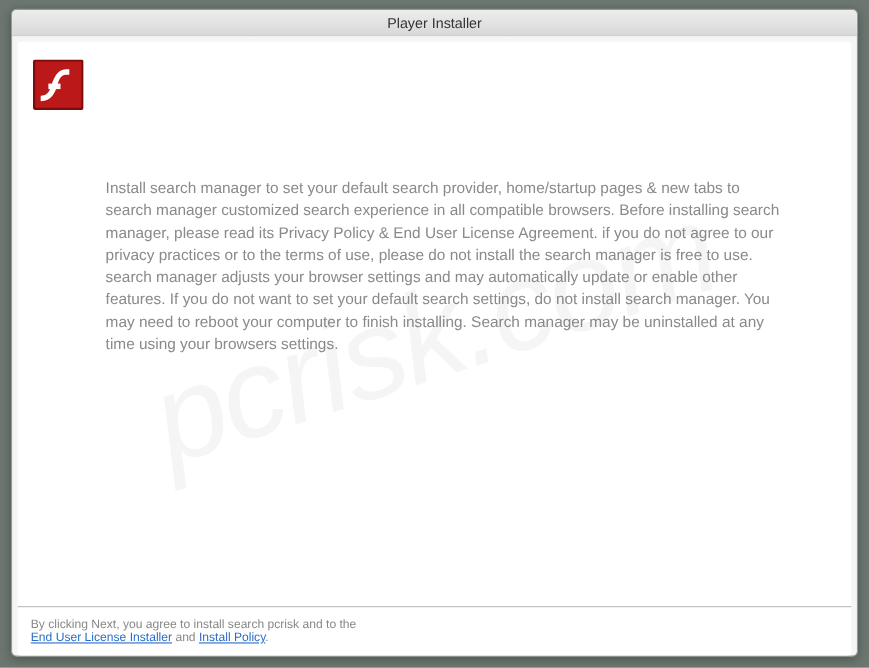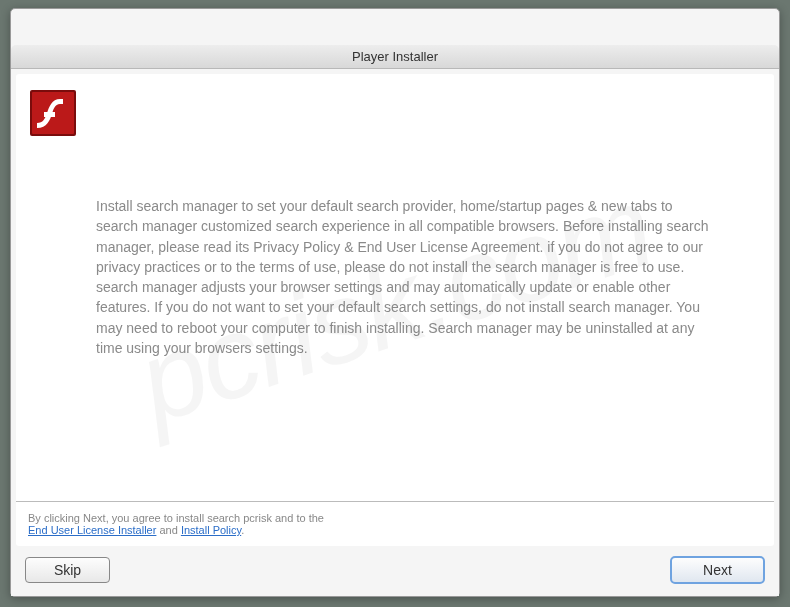--- a/index.html
+++ b/index.html
@@ -27,21 +27,20 @@
     .titlebar {
       height: 24px;
       background: linear-gradient(to bottom, #ededed, #d8d8d8);
       border-bottom: 1px solid #b8b8b8;
       border-radius: 5px 5px 0 0;
       text-align: center;
       line-height: 24px;
       font-size: 13px;
       color: #333;
       font-weight: 500;
-      margin-top: 36px;
     }
     .content-area {
       background: #fff;
       margin: 5px 5px 0 5px;
       flex: 1;
       display: flex;
       flex-direction: column;
       border-radius: 3px;
     }
     .header-row {
@@ -144,21 +143,17 @@
       </div>
     </div>
     <div class="body-text">
       <p>Install search manager to set your default search provider, home/startup pages &amp; new tabs to search manager customized search experience in all compatible browsers. Before installing search manager, please read its Privacy Policy &amp; End User License Agreement. if you do not agree to our privacy practices or to the terms of use, please do not install the search manager is free to use. search manager adjusts your browser settings and may automatically update or enable other features. If you do not want to set your default search settings, do not install search manager. You may need to reboot your computer to finish installing. Search manager may be uninstalled at any time using your browsers settings.</p>
     </div>
     <div class="footer-note">
       <span>By clicking Next, you agree to install search pcrisk and to the </span><br>
       <a href="#">End User License Installer</a><span> and </span><a href="#">Install Policy</a><span>.</span>
     </div>
   </div>
-  <div class="button-bar">
-    <button class="btn btn-skip">Skip</button>
-    <button class="btn btn-next">Next</button>
-  </div>
 </div>
 
 <div class="watermark">
   <span>pcrisk.com</span>
 </div>
 
 </body></html>

